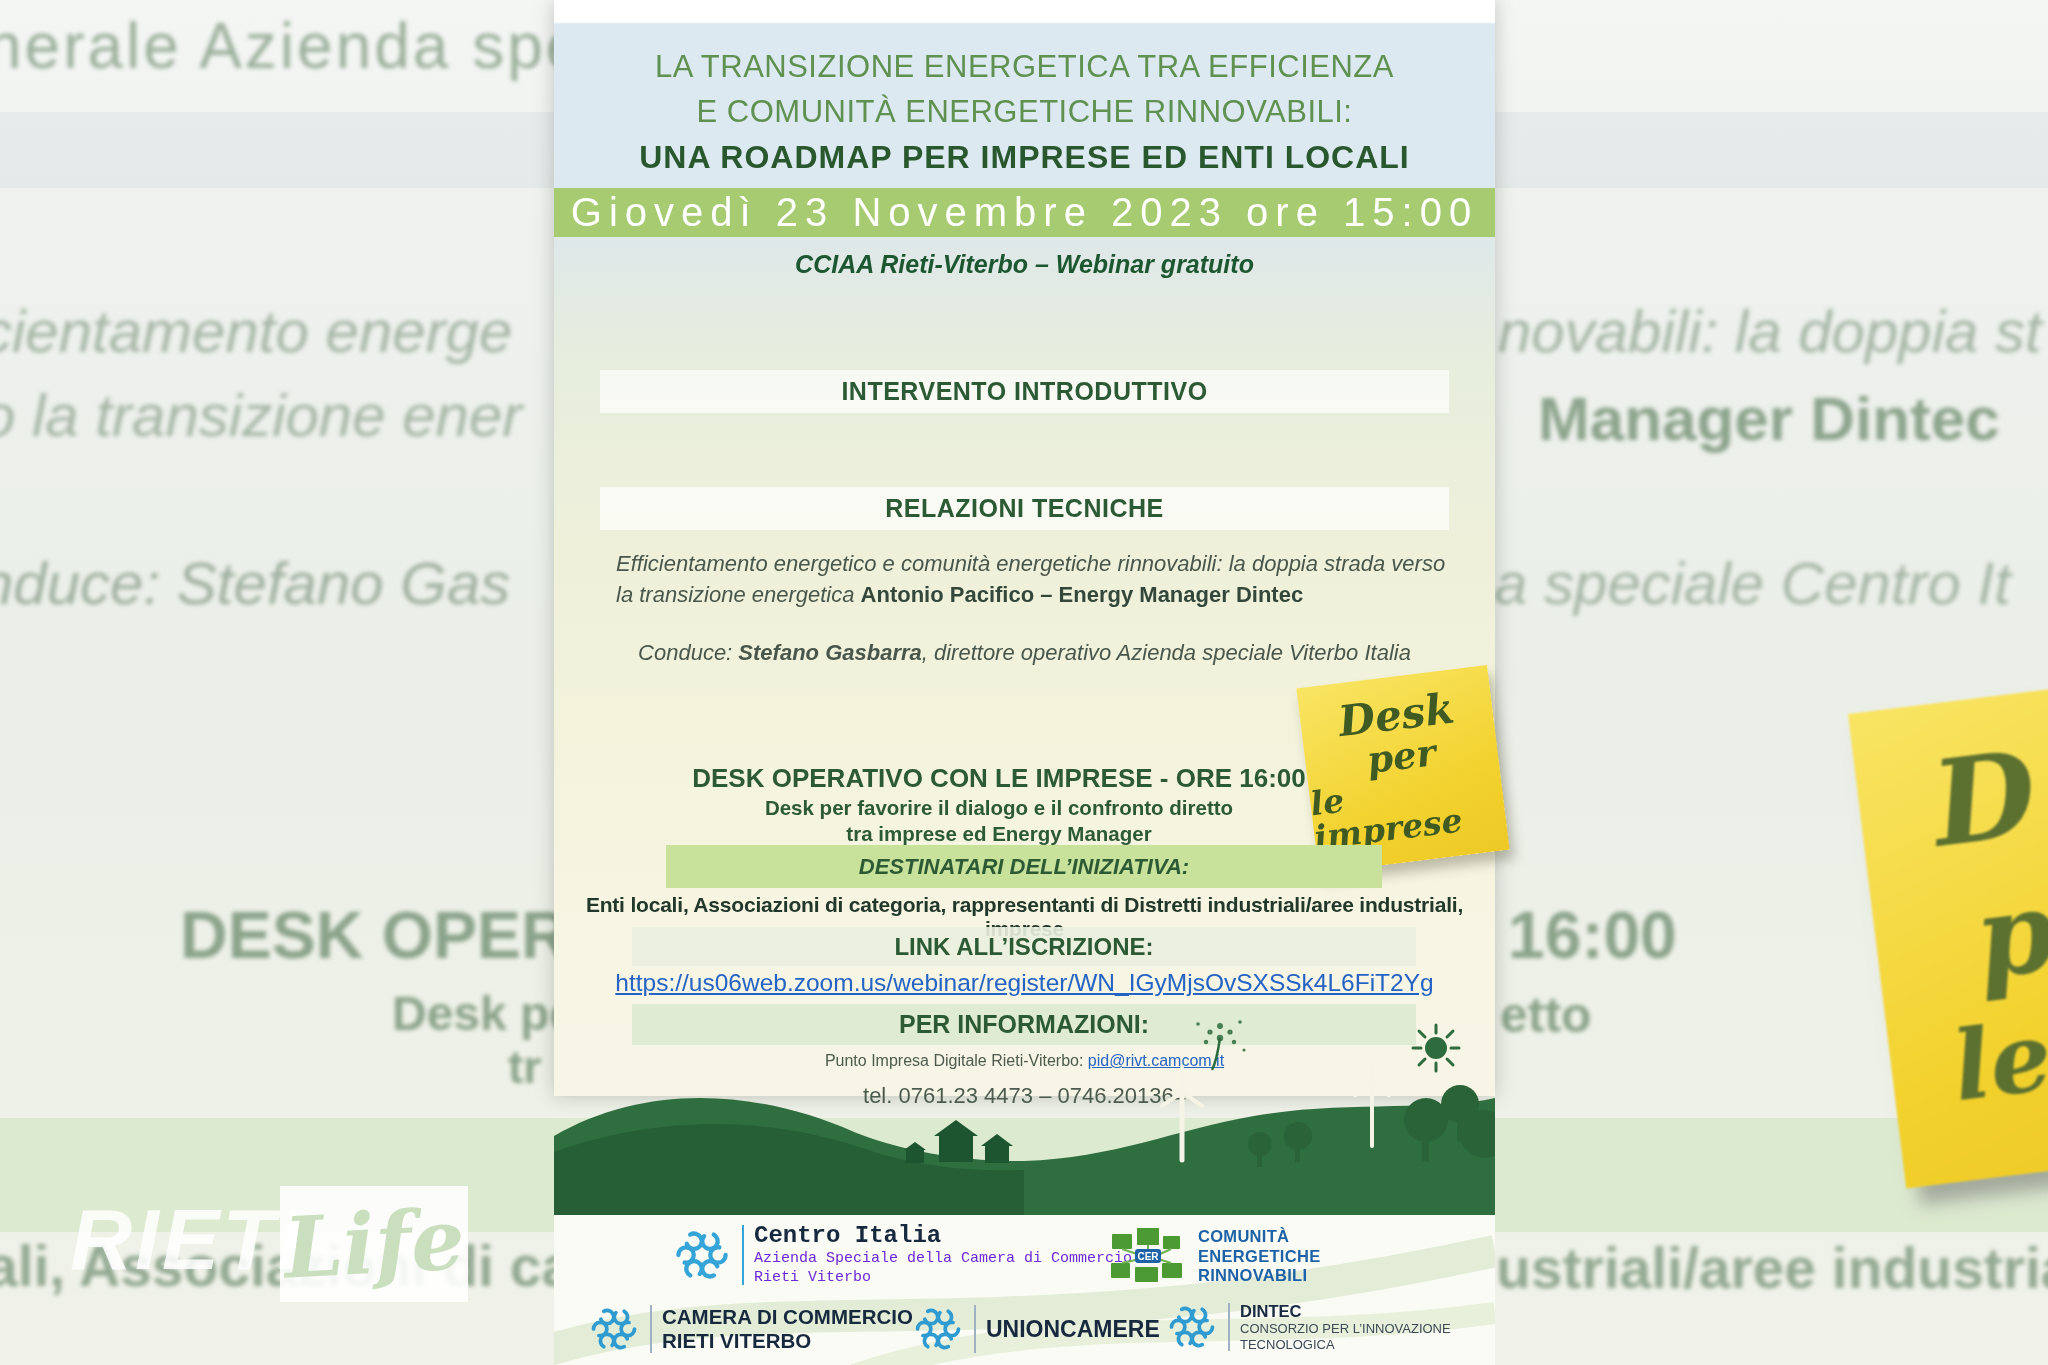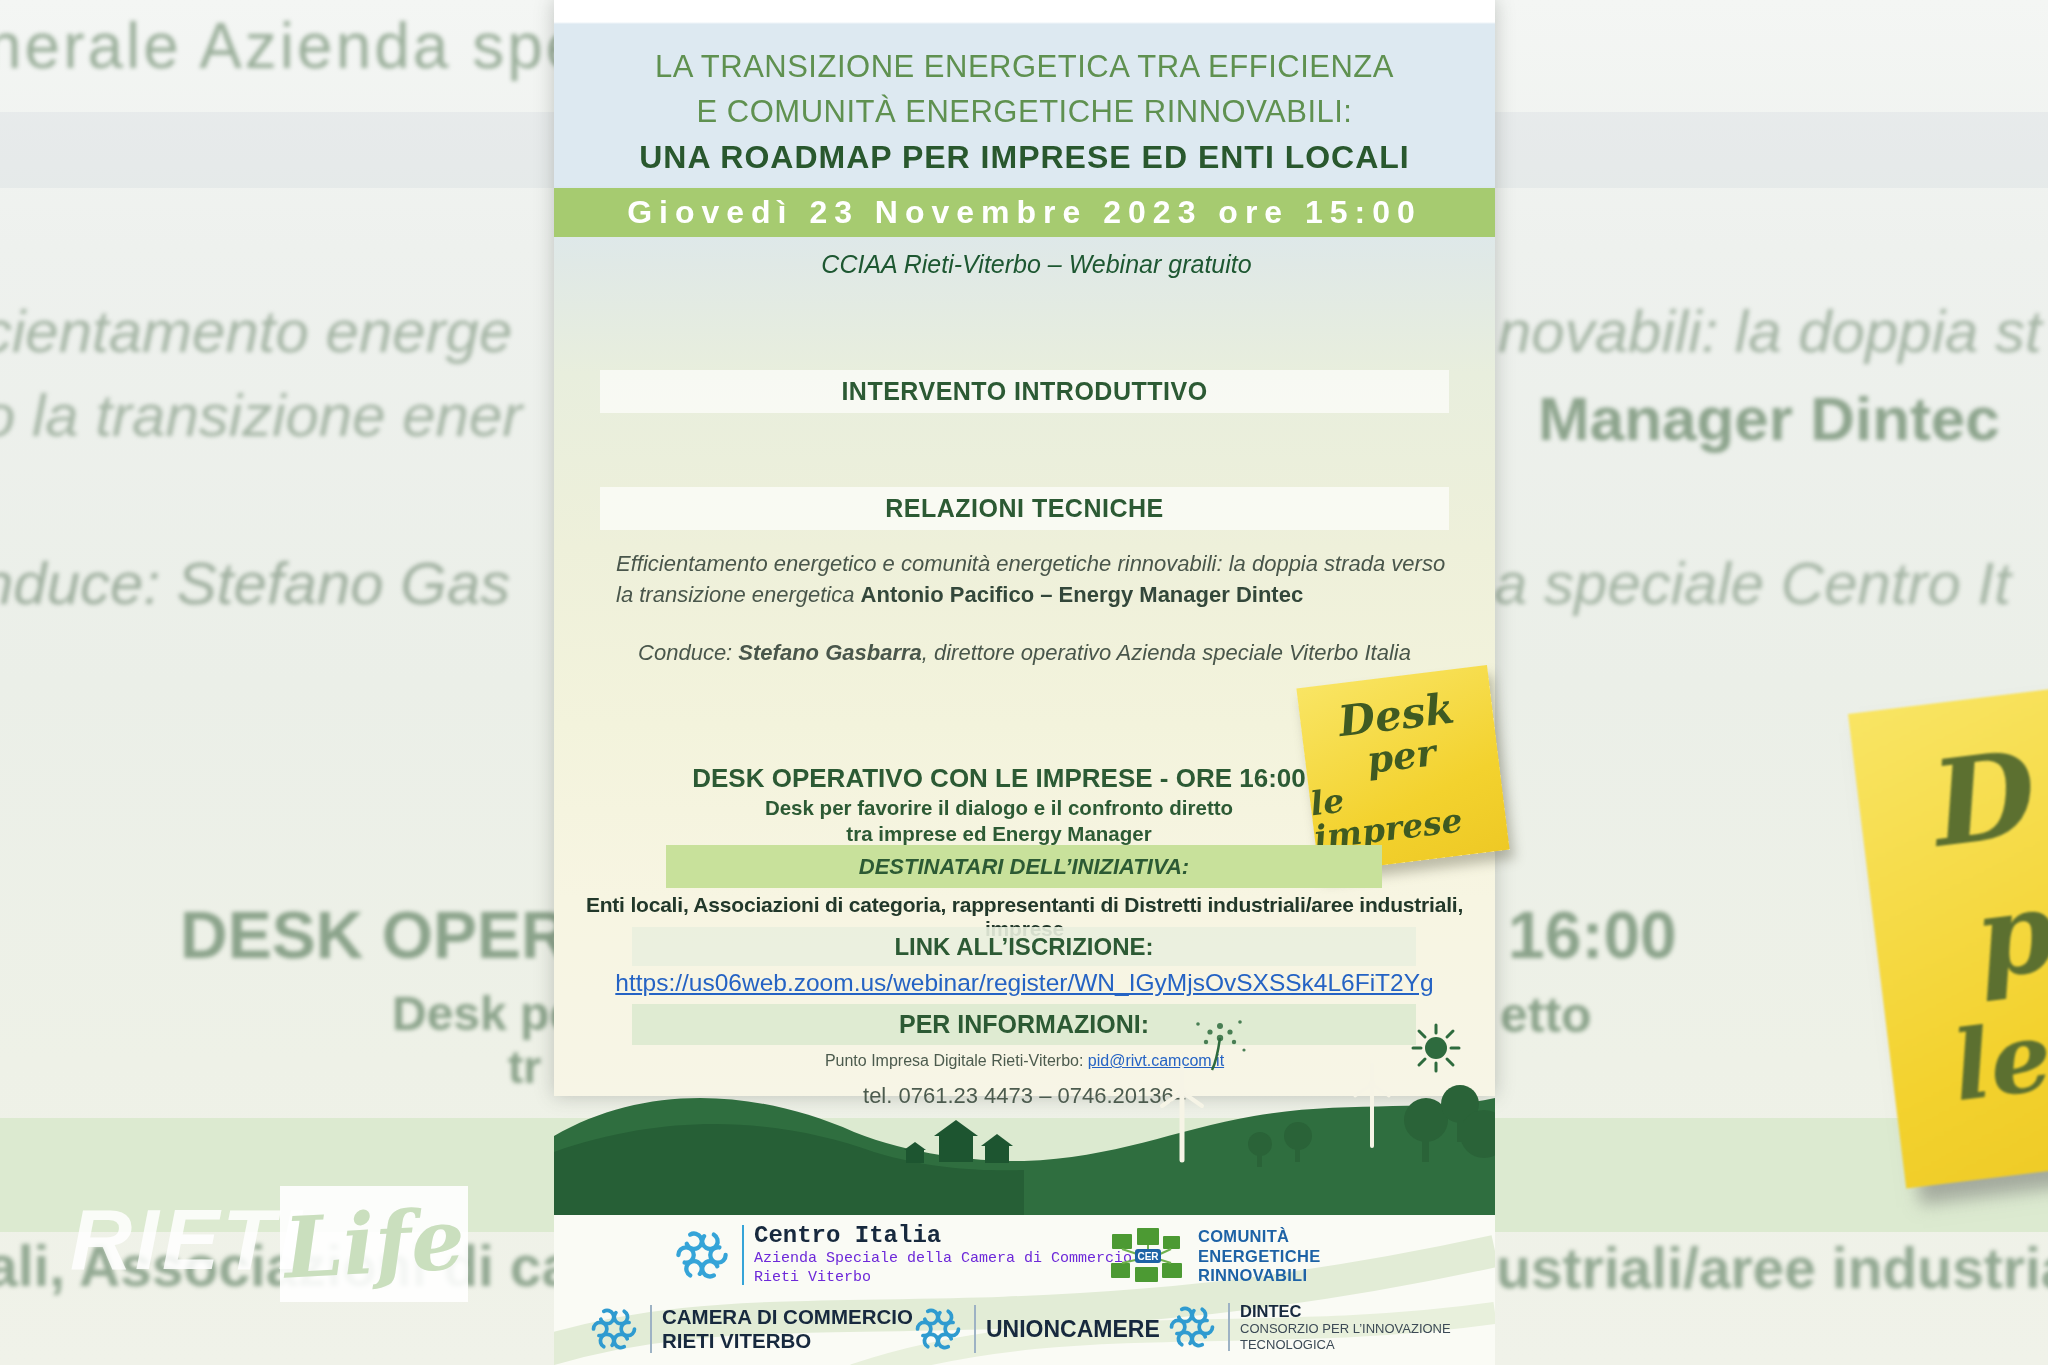--- a/index.html
+++ b/index.html
@@ -45,22 +45,22 @@
   
   .flyer{position:absolute;left:554px;top:0;width:941px;height:1096px;
     background:linear-gradient(180deg,#ffffff 0%,#ffffff 2%,#dde9f1 2.2%,#dde9f1 14%,#dbe7ef 17.4%,
       #e0e9e6 24%,#e8eedd 34%,#eef0da 50%,#f3f3dc 66%,#f7f5e2 82%,#f7f5e6 100%);
     box-shadow:0 0 18px rgba(60,70,60,.28);}
   .fl{position:absolute;left:0;width:941px;box-sizing:border-box;}
   .title-box{top:28px;height:158px;background:#dde9f1;padding-top:16px;text-align:center;}
   .title-l{font-size:31px;color:#5f9150;letter-spacing:.5px;line-height:45px;}
   .title-l3{font-size:32px;color:#29582e;font-weight:bold;letter-spacing:1px;line-height:47px;}
   .date-banner{top:188px;height:49px;background:#a6cb70;display:flex;align-items:center;justify-content:center;
-    color:#ffffff;font-weight:bold;font-size:32px;letter-spacing:7px;}
-  .subtitle{top:250px;text-align:center;font-size:25px;font-weight:normal;font-style:italic;color:#1d5731;margin-left:12px;}
+    color:#ffffff;font-weight:normal;font-size:40px;letter-spacing:7px;}
+  .subtitle{top:250px;text-align:center;font-size:25px;font-weight:bold;font-style:italic;color:#1d5731;}
   .band{position:absolute;left:46px;width:849px;height:43px;background:rgba(255,255,255,.66);
     display:flex;align-items:center;justify-content:center;
     color:#2c5a34;font-weight:bold;font-size:25px;letter-spacing:.5px;}
   .band-intro{top:370px;}
   .band-rel{top:487px;}
   .para1{top:420px;padding:0 50px 0 65px;font-size:22px;line-height:29px;color:#3c4f41;}
   .para1 .name{font-weight:bold;color:#2c5a34;}
   .para2{top:548px;padding:0 44px 0 62px;font-size:22px;line-height:31px;color:#49564b;font-style:italic;}
   .para2 .spk{font-weight:bold;font-style:normal;color:#33473a;text-align:center;}
   .conduce{top:640px;text-align:center;font-size:22px;font-style:italic;color:#49564b;}

